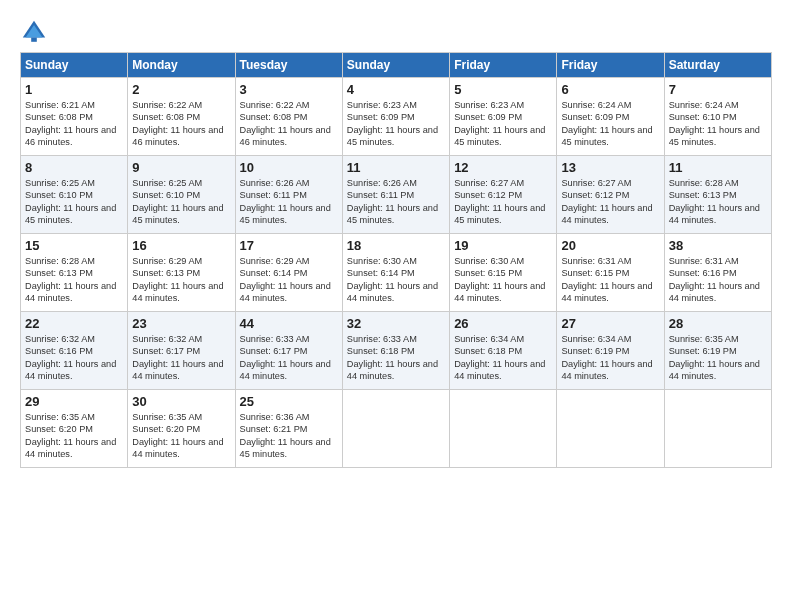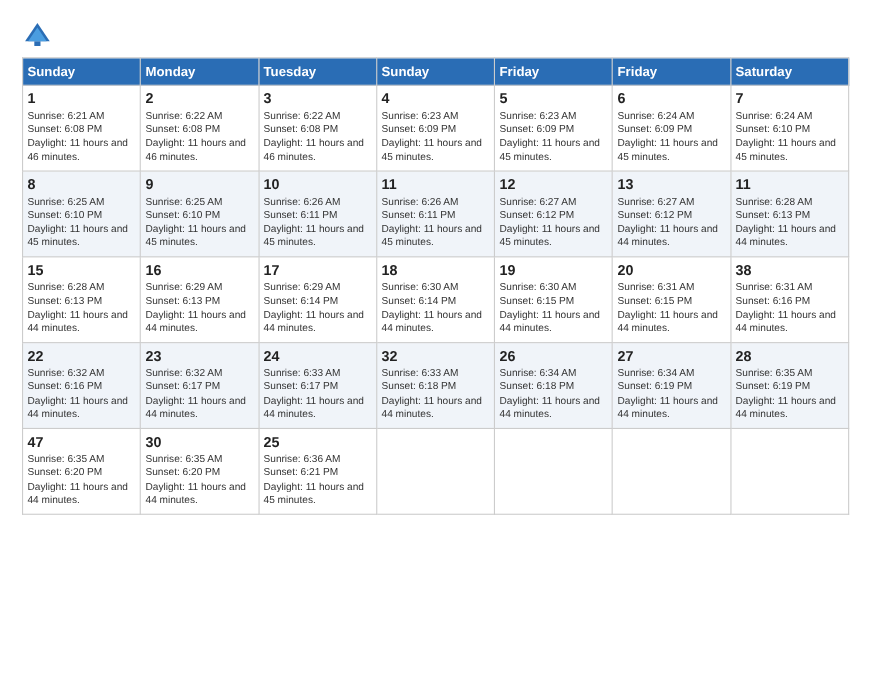--- a/index.html
+++ b/index.html
@@ -231,21 +231,21 @@
         <tr>
           <td>
             <span class="day-num">22</span>
             <div class="cell-content">Sunrise: 6:32 AM<br>Sunset: 6:16 PM<br>Daylight: 11 hours and 44 minutes.</div>
           </td>
           <td>
             <span class="day-num">23</span>
             <div class="cell-content">Sunrise: 6:32 AM<br>Sunset: 6:17 PM<br>Daylight: 11 hours and 44 minutes.</div>
           </td>
           <td>
-            <span class="day-num">24</span>
+            <span class="day-num">44</span>
             <div class="cell-content">Sunrise: 6:33 AM<br>Sunset: 6:17 PM<br>Daylight: 11 hours and 44 minutes.</div>
           </td>
           <td>
             <span class="day-num">32</span>
             <div class="cell-content">Sunrise: 6:33 AM<br>Sunset: 6:18 PM<br>Daylight: 11 hours and 44 minutes.</div>
           </td>
           <td>
             <span class="day-num">26</span>
             <div class="cell-content">Sunrise: 6:34 AM<br>Sunset: 6:18 PM<br>Daylight: 11 hours and 44 minutes.</div>
           </td>
@@ -253,21 +253,21 @@
             <span class="day-num">27</span>
             <div class="cell-content">Sunrise: 6:34 AM<br>Sunset: 6:19 PM<br>Daylight: 11 hours and 44 minutes.</div>
           </td>
           <td>
             <span class="day-num">28</span>
             <div class="cell-content">Sunrise: 6:35 AM<br>Sunset: 6:19 PM<br>Daylight: 11 hours and 44 minutes.</div>
           </td>
         </tr>
         <tr>
           <td>
-            <span class="day-num">47</span>
+            <span class="day-num">29</span>
             <div class="cell-content">Sunrise: 6:35 AM<br>Sunset: 6:20 PM<br>Daylight: 11 hours and 44 minutes.</div>
           </td>
           <td>
             <span class="day-num">30</span>
             <div class="cell-content">Sunrise: 6:35 AM<br>Sunset: 6:20 PM<br>Daylight: 11 hours and 44 minutes.</div>
           </td>
           <td>
             <span class="day-num">25</span>
             <div class="cell-content">Sunrise: 6:36 AM<br>Sunset: 6:21 PM<br>Daylight: 11 hours and 45 minutes.</div>
           </td>

